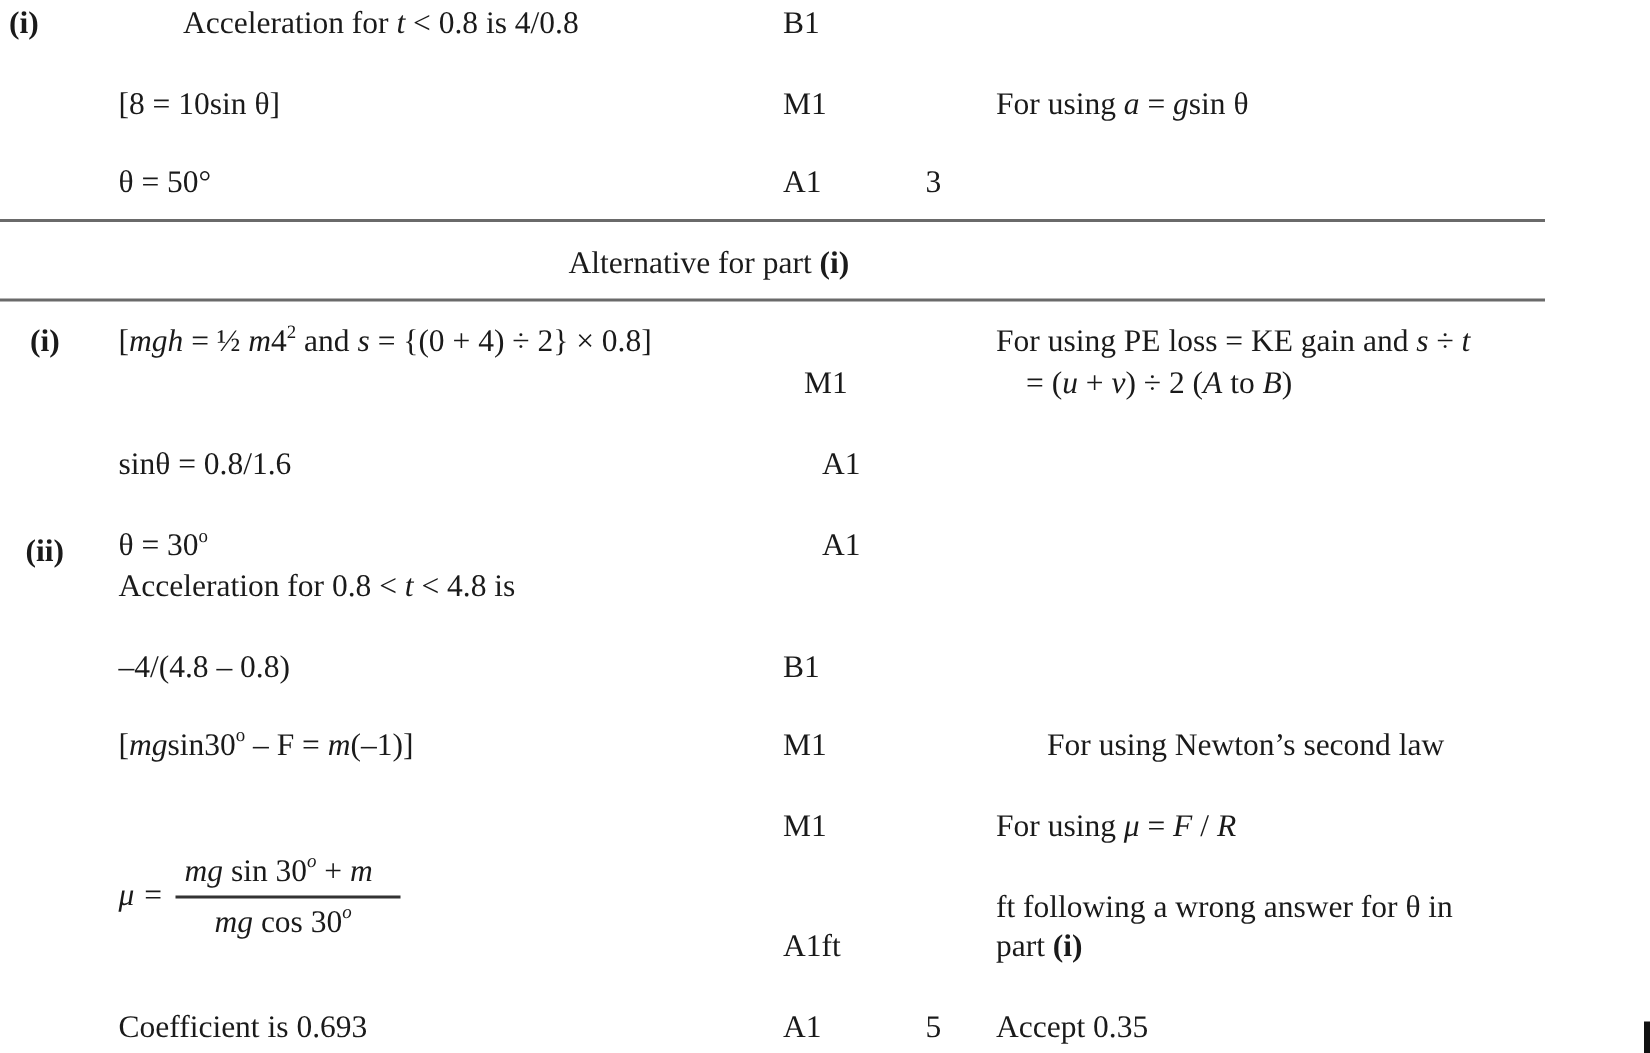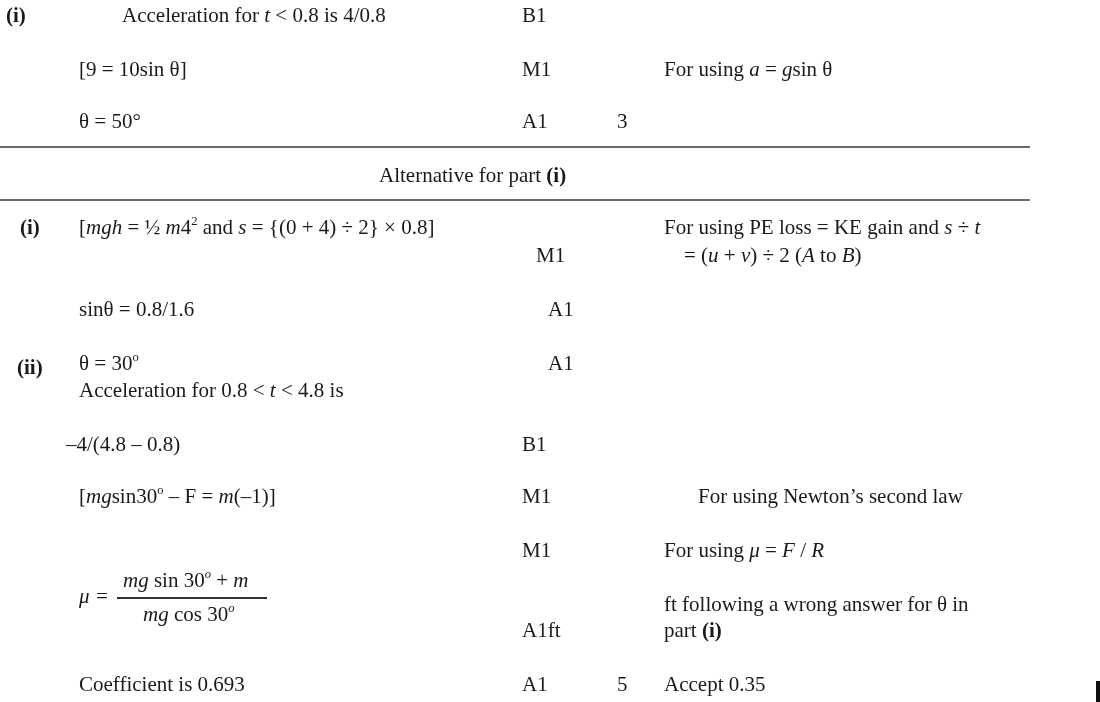--- a/index.html
+++ b/index.html
@@ -19,21 +19,21 @@
   .frac .bar { position: absolute; height: 1.5px; background: #333; }
   .cursor-bar { position: absolute; left: 1096px; top: 681px; width: 4px; height: 21px; background: #111; }
 </style>
 </head>
 <body>
 
 <div class="t b" style="left:6px;top:5px;">(i)</div>
 <div class="t" style="left:79px;top:5px;margin-left:43px;">Acceleration for <span class="i">t</span> &lt; 0.8 is 4/0.8</div>
 <div class="t" style="left:522px;top:5px;">B1</div>
 
-<div class="t" style="left:79px;top:59px;">[9 = 10sin θ]</div>
+<div class="t" style="left:79px;top:59px;">[8 = 10sin θ]</div>
 <div class="t" style="left:522px;top:59px;">M1</div>
 <div class="t" style="left:664px;top:59px;">For using <span class="i">a</span> = <span class="i">g</span>sin θ</div>
 
 <div class="t" style="left:79px;top:111px;">θ = 50°</div>
 <div class="t" style="left:522px;top:111px;">A1</div>
 <div class="t" style="left:617px;top:111px;">3</div>
 
 <div class="rule" style="top:146px;"></div>
 <div class="t" style="left:379px;top:165px;">
   <span>Alternative for part </span><span class="b">(i)</span>
@@ -48,21 +48,21 @@
 
 <div class="t" style="left:79px;top:299px;">sinθ = 0.8/1.6</div>
 <div class="t" style="left:548px;top:299px;">A1</div>
 
 <div class="t" style="left:79px;top:353px;">θ = 30<sup>o</sup></div>
 <div class="t" style="left:548px;top:353px;">A1</div>
 
 <div class="t b" style="left:17px;top:357px;">(ii)</div>
 <div class="t" style="left:79px;top:380px;">Acceleration for 0.8 &lt; <span class="i">t</span> &lt; 4.8 is</div>
 
-<div class="t" style="left:66px;top:434px;">–4/(4.8 – 0.8)</div>
+<div class="t" style="left:79px;top:434px;">–4/(4.8 – 0.8)</div>
 <div class="t" style="left:522px;top:434px;">B1</div>
 
 <div class="t" style="left:79px;top:486px;">[<span class="i">mg</span>sin30<sup>o</sup> – F = <span class="i">m</span>(–1)]</div>
 <div class="t" style="left:522px;top:486px;">M1</div>
 <div class="t" style="left:664px;top:486px;margin-left:34px;">For using Newton’s second law</div>
 
 <div class="t" style="left:522px;top:540px;">M1</div>
 <div class="t" style="left:664px;top:540px;">For using <span class="i">μ</span> = <span class="i">F</span> / <span class="i">R</span></div>
 
 <div class="t i" style="left:79px;top:586px;">μ =</div>

